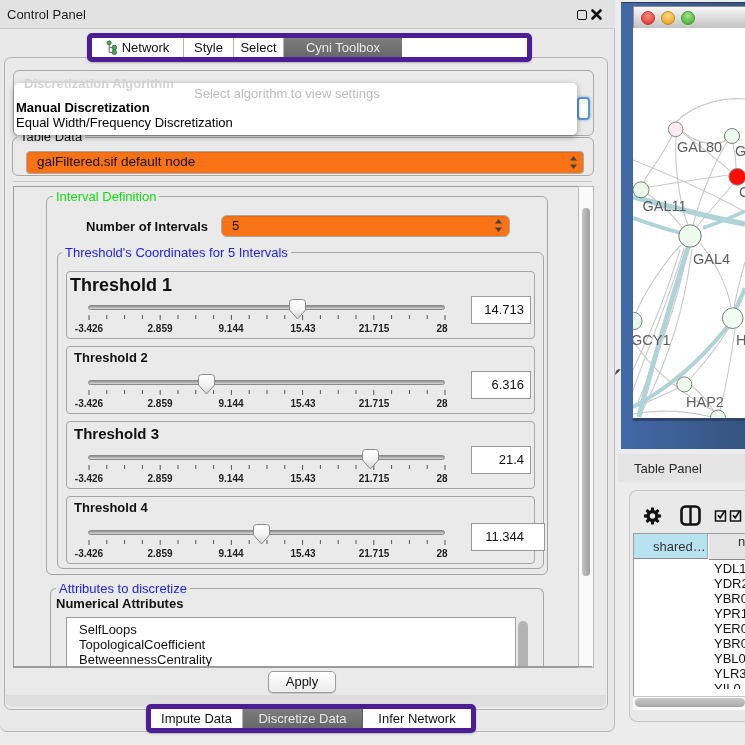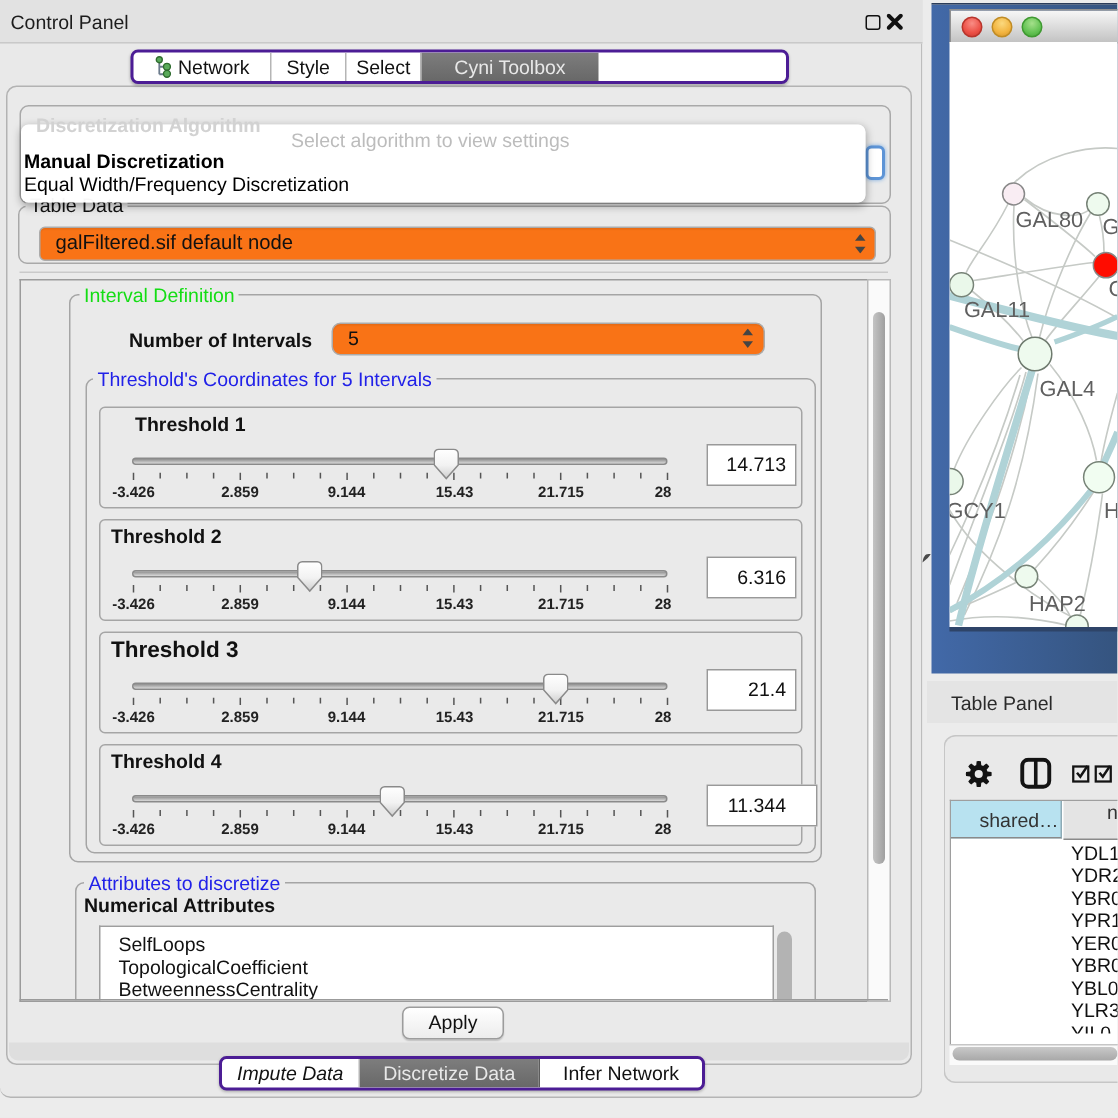--- a/index.html
+++ b/index.html
@@ -2,21 +2,21 @@
 <html><head>
 <meta charset="utf-8">
 <style>
 html,body{margin:0;padding:0;}
 body{width:745px;height:745px;overflow:hidden;position:relative;background:#ececec;
   font-family:"Liberation Sans",sans-serif;-webkit-font-smoothing:antialiased;}
 .abs{position:absolute;}
 .grp{position:absolute;border:1px solid #a9a9a9;border-radius:6px;}
 .grplbl{position:absolute;background:#e9e9e9;padding:0 3px;line-height:14px;font-size:13px;}
 .grplbl2{position:absolute;background:#eaeaea;padding:0 3px;line-height:15px;font-size:13px;}
-.seg{position:absolute;background:#fff;border:2px solid #4c1d95;border-radius:5px;
+.seg{position:absolute;background:#fff;border:5px solid #4c1d95;border-radius:5px;
   box-shadow:0 1px 2px rgba(0,0,0,0.25);display:flex;overflow:hidden;}
 .seg .s{height:100%;display:flex;align-items:center;justify-content:center;
   font-size:13px;color:#111;border-right:1px solid #b5b5b5;}
 .seg .s:last-child{border-right:none;}
 .seg .sel{background:linear-gradient(#7d7d7d,#686868);color:#e8e8e8;border-right:1px solid #5c5c5c;}
 .combo{position:absolute;background:#f97316;border:1px solid #ababab;border-radius:4px;
   font-size:13px;color:#111;box-shadow:inset 0 1px 1px rgba(0,0,0,0.08);}
 .vbox{position:absolute;background:#fff;border:1px solid #999;
   font-size:13px;color:#111;text-align:right;}
 </style>
@@ -81,21 +81,21 @@
   <svg width="9" height="13" viewBox="0 0 9 13" style="position:absolute;right:6px;top:3px;">
     <path d="M4.5 0 L8 4.5 L1 4.5 Z" fill="#444"></path>
     <path d="M4.5 13 L8 8.5 L1 8.5 Z" fill="#444"></path>
   </svg>
 </div>
 
 <div class="grp" style="left:57px;top:252px;width:485px;height:315px;border-color:#a5a5a5;"></div>
 <div class="grplbl2" style="left:62px;top:245px;color:#2121e8;">Threshold's Coordinates for 5 Intervals</div>
 
 <div class="grp" style="left:66px;top:271px;width:467px;height:66px;border-color:#a5a5a5;border-radius:4px;"></div>
-<div class="abs" style="left:90px;top:275px;font-size:13px;font-weight:bold;color:#111;">Threshold 1</div>
+<div class="abs" style="left:70px;top:275px;font-size:18px;font-weight:bold;color:#111;">Threshold 1</div>
 <div class="abs" style="left:88px;top:305px;width:357px;height:5px;border-radius:3px;background:linear-gradient(#8e8e8e,#d9d9d9);border:1px solid #8a8a8a;box-sizing:border-box;"></div>
 <svg class="abs" style="left:88px;top:315px;" width="359" height="6" viewBox="0 0 359 6">
     <line x1="1.0" y1="0" x2="1.0" y2="5" stroke="#555" stroke-width="1"></line>
     <line x1="18.8" y1="0" x2="18.8" y2="4" stroke="#555" stroke-width="1"></line>
     <line x1="36.6" y1="0" x2="36.6" y2="4" stroke="#555" stroke-width="1"></line>
     <line x1="54.4" y1="0" x2="54.4" y2="4" stroke="#555" stroke-width="1"></line>
     <line x1="72.2" y1="0" x2="72.2" y2="5" stroke="#555" stroke-width="1"></line>
     <line x1="90.0" y1="0" x2="90.0" y2="4" stroke="#555" stroke-width="1"></line>
     <line x1="107.8" y1="0" x2="107.8" y2="4" stroke="#555" stroke-width="1"></line>
     <line x1="125.6" y1="0" x2="125.6" y2="4" stroke="#555" stroke-width="1"></line>
@@ -268,21 +268,21 @@
 </div>
 <div class="abs" style="left:518px;top:621px;width:10px;height:45px;background:#b3b3b3;border-radius:5px 5px 0 0;"></div>
 
 <div class="abs" style="left:13px;top:666px;width:579px;height:1px;background:#9b9b9b;"></div>
 
 <div class="abs" style="left:268px;top:671px;width:66px;height:20px;background:linear-gradient(#ffffff,#ececec);
   border:1px solid #9c9c9c;border-radius:5px;box-shadow:0 1px 1px rgba(0,0,0,0.18);
   font-size:13px;color:#111;text-align:center;line-height:19px;">Apply</div>
 
 <div class="seg" style="left:146px;top:704px;width:320px;height:19px;">
-  <div class="s" style="width:91px;font-style:italic;">Impute Data</div>
+  <div class="s" style="width:91px;">Impute Data</div>
   <div class="s sel" style="width:119px;">Discretize Data</div>
   <div class="s" style="width:108px;">Infer Network</div>
 </div>
 
 <div class="abs" style="left:14px;top:83px;width:563px;height:52px;background:rgba(255,255,255,0.97);
   border-radius:5px;box-shadow:0 2px 6px rgba(0,0,0,0.35);"></div>
 <div class="abs" style="left:24px;top:76px;font-size:13px;font-weight:bold;color:#d2d2d2;">Discretization Algorithm</div>
 <div class="abs" style="left:194px;top:86px;font-size:13px;color:#bcbcbc;">Select algorithm to view settings</div>
 <div class="abs" style="left:16px;top:100px;font-size:13px;font-weight:bold;color:#000;">Manual Discretization</div>
 <div class="abs" style="left:16px;top:115px;font-size:13px;color:#000;">Equal Width/Frequency Discretization</div>

